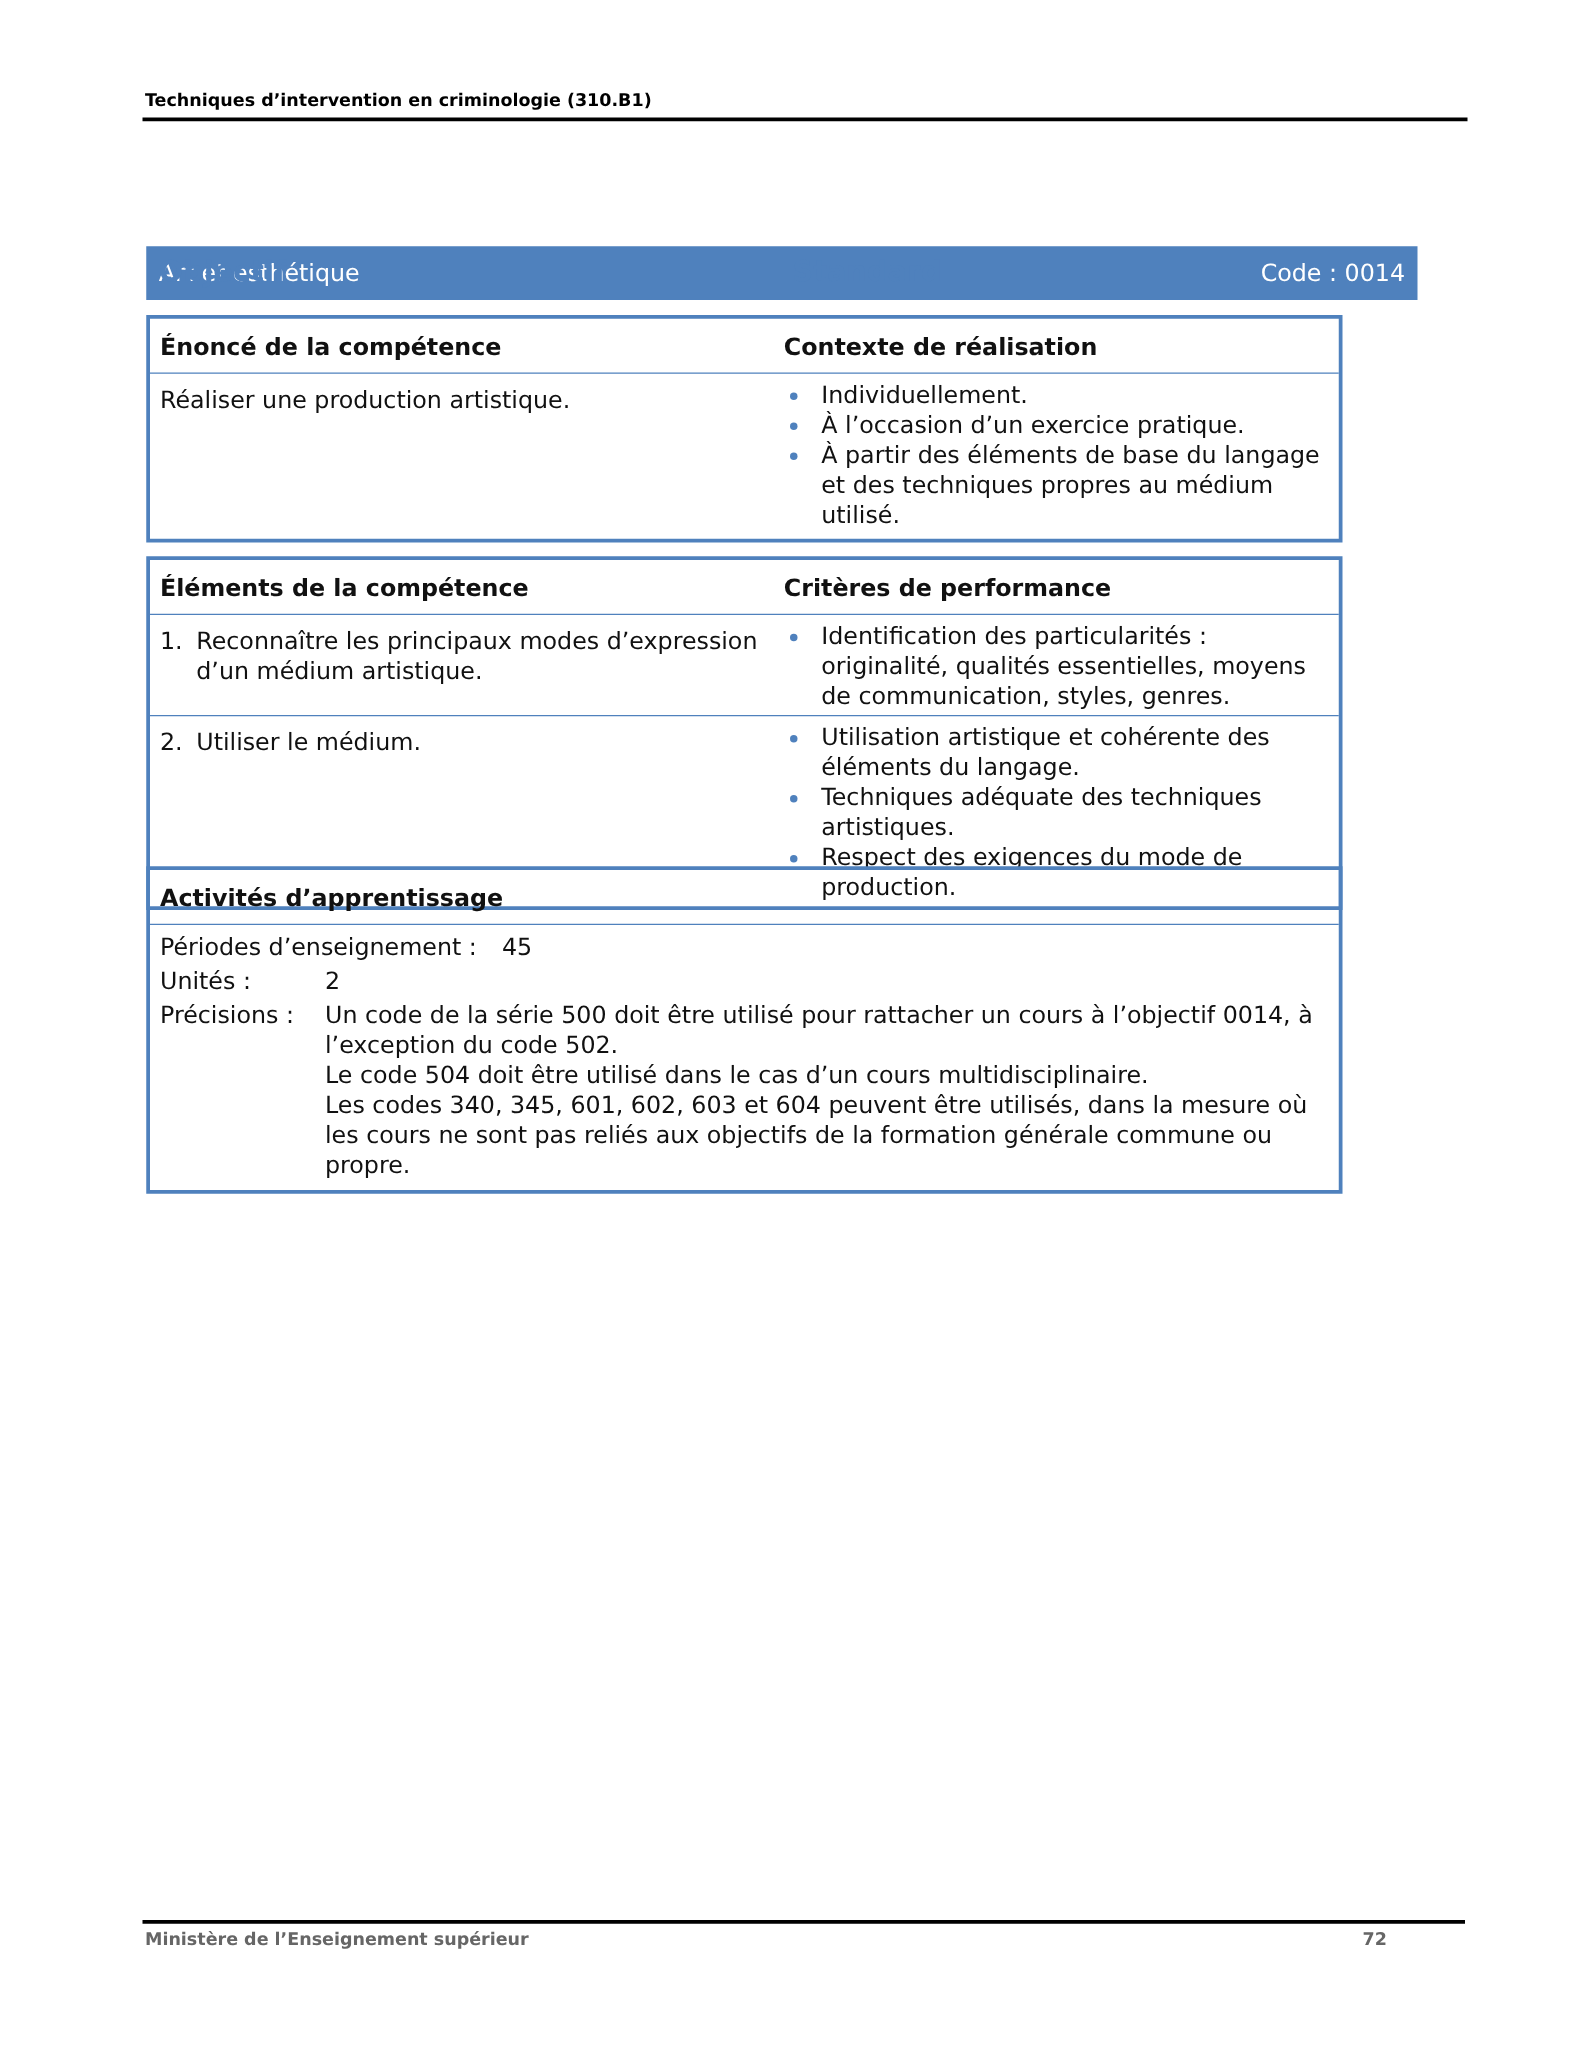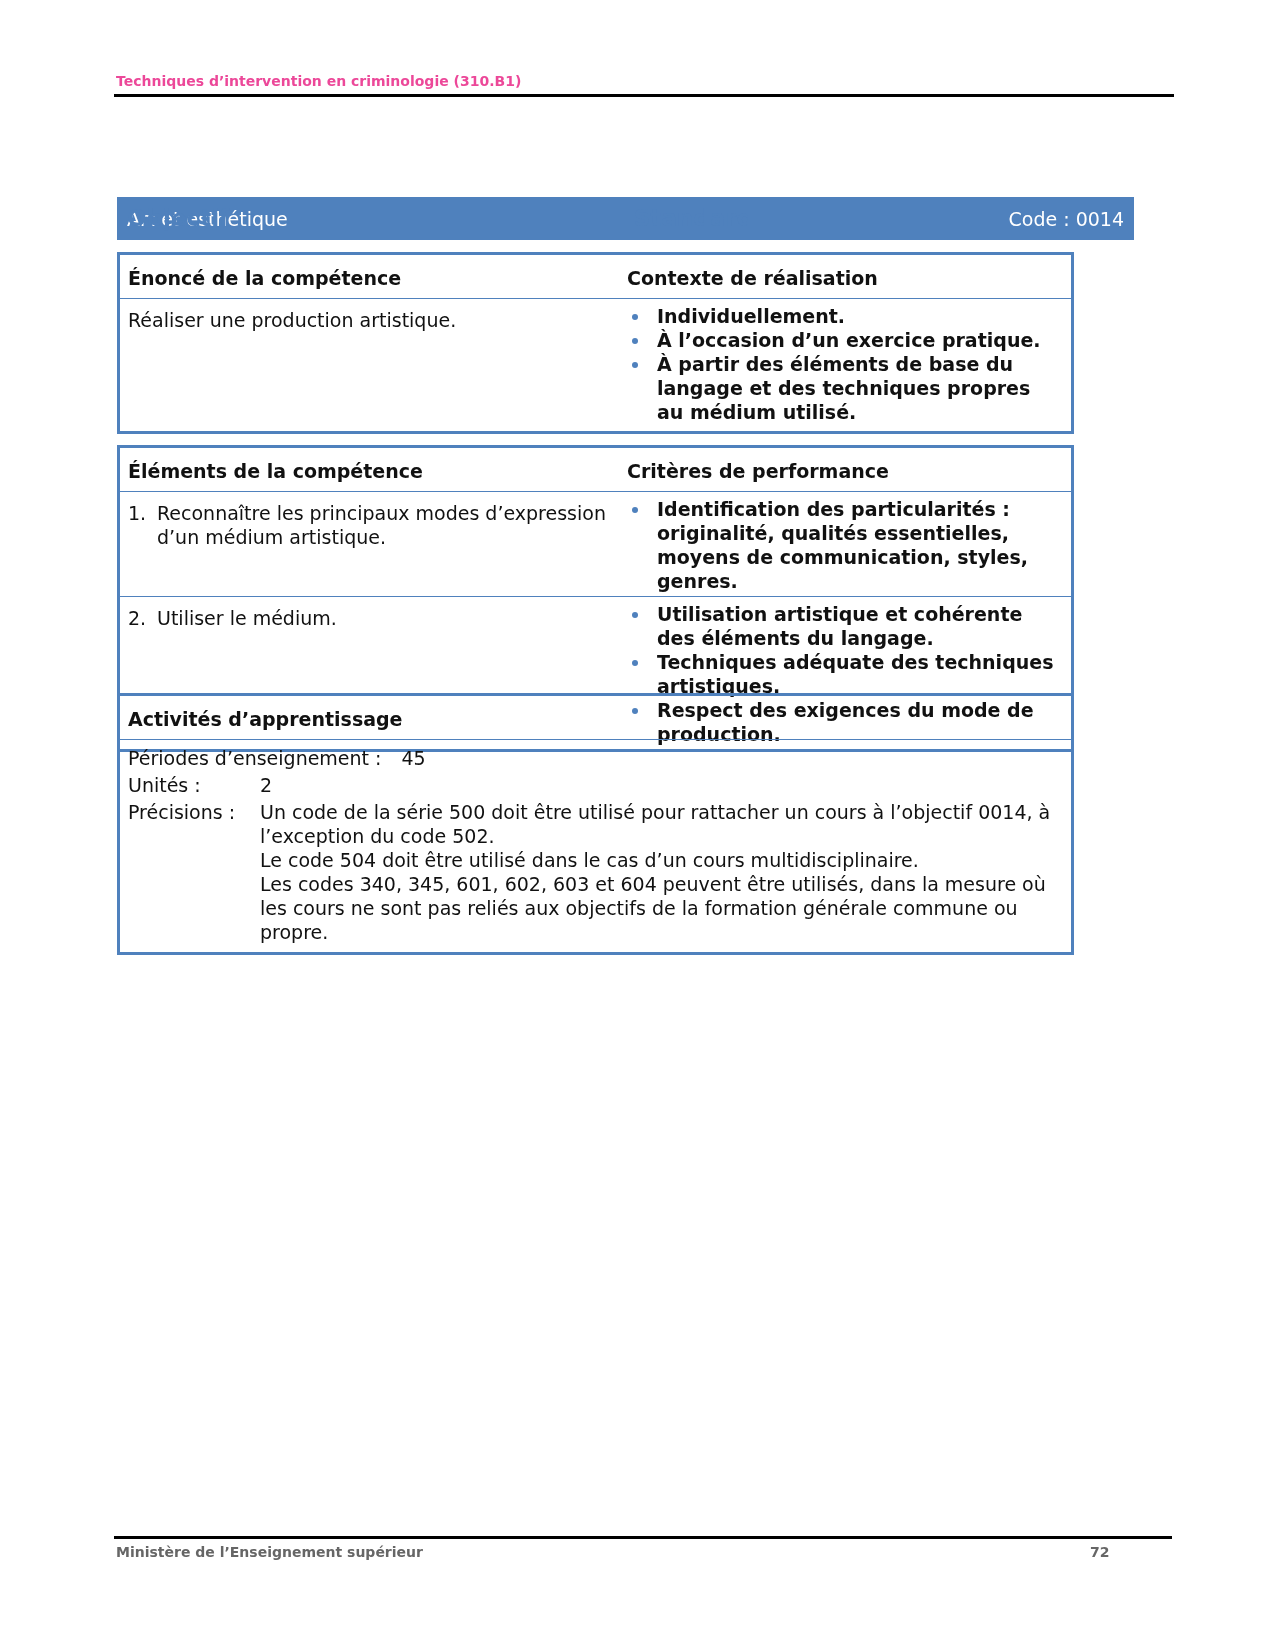--- a/index.html
+++ b/index.html
@@ -1,30 +1,30 @@
 <!DOCTYPE html>
 <html><head>
   <meta charset="utf-8">
   <style>
     html, body { margin: 0; padding: 0; background: #ffffff; }
     body { width: 1275px; height: 1650px; position: relative; overflow: hidden;
            font-family: "DejaVu Sans", sans-serif; color: #111; }
     .page-header-text { position: absolute; left: 116px; top: 73px; font-size: 14px; font-weight: bold;
-           color: #ec4899; font-family: "DejaVu Sans", sans-serif; }
+           color: #000000; font-family: "DejaVu Sans", sans-serif; }
     .page-header-rule { position: absolute; left: 114px; top: 94px; width: 1060px; height: 3px; background: #000; }
     .title-bar { position: absolute; left: 117px; top: 149px; width: 1017px; height: 43px;
            background: #4f81bd; color: #ffffff; font-size: 19px; display: flex;
            align-items: center; justify-content: space-between; box-sizing: border-box; padding: 0 10px; margin-top: 48px; }
     .section-heading { position: absolute; top: 205px; font-size: 23px; font-weight: bold; color: #4f81bd; }
     .box { position: absolute; left: 117px; width: 957px; border: 3px solid #4f81bd; box-sizing: border-box; }
     .row { display: flex; border-bottom: 1px solid #4f81bd; }
     .row:last-child { border-bottom: none; }
     .cell { box-sizing: border-box; font-size: 19px; line-height: 24px; }
     .cell.left { width: 507px; padding: 8px 8px 8px 8px; }
-    .cell.right { flex: 1; padding: 8px 8px 8px 0; font-weight: bold; }
+    .cell.right { flex: 1; padding: 8px 8px 8px 0; }
     .head .cell { font-weight: bold; padding-top: 11px; padding-bottom: 8px; font-size: 19px; }
     ul.bullets { list-style: none; margin: 0; padding: 0; }
     ul.bullets li { position: relative; padding-left: 30px; }
     ul.bullets li::before { content: ""; position: absolute; left: 5px; top: 10px; width: 6px; height: 6px;
            border-radius: 50%; background: #4f81bd; }
     .numbered { display: flex; }
     .numbered .num { width: 29px; flex: none; }
     .act-line { display: flex; font-size: 19px; line-height: 24px; }
     .act-label { flex: none; }
     .act-body { padding: 6px 8px 8px 8px; }

